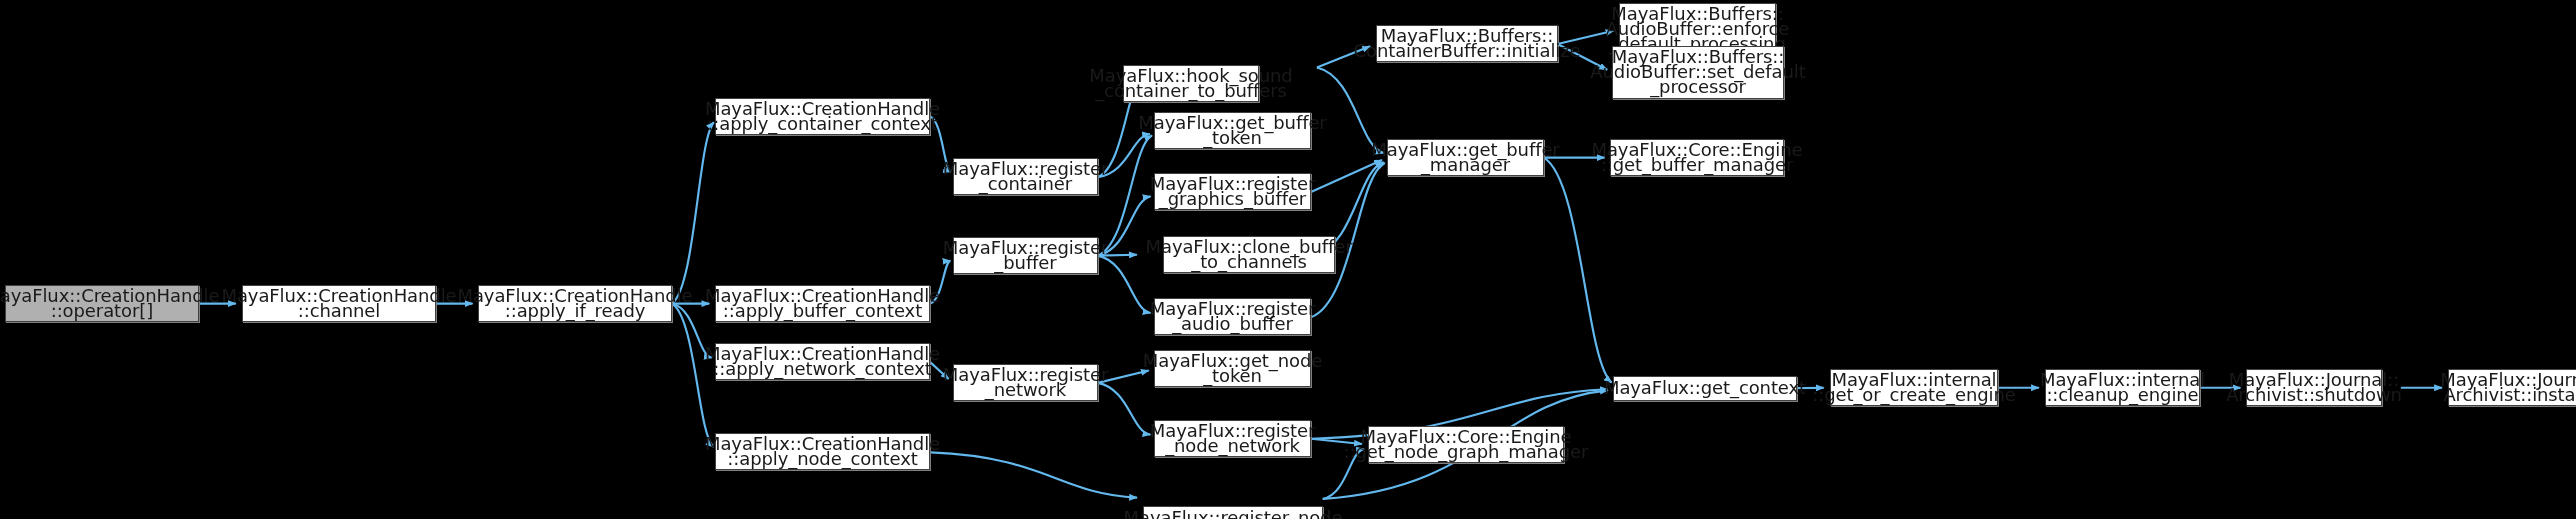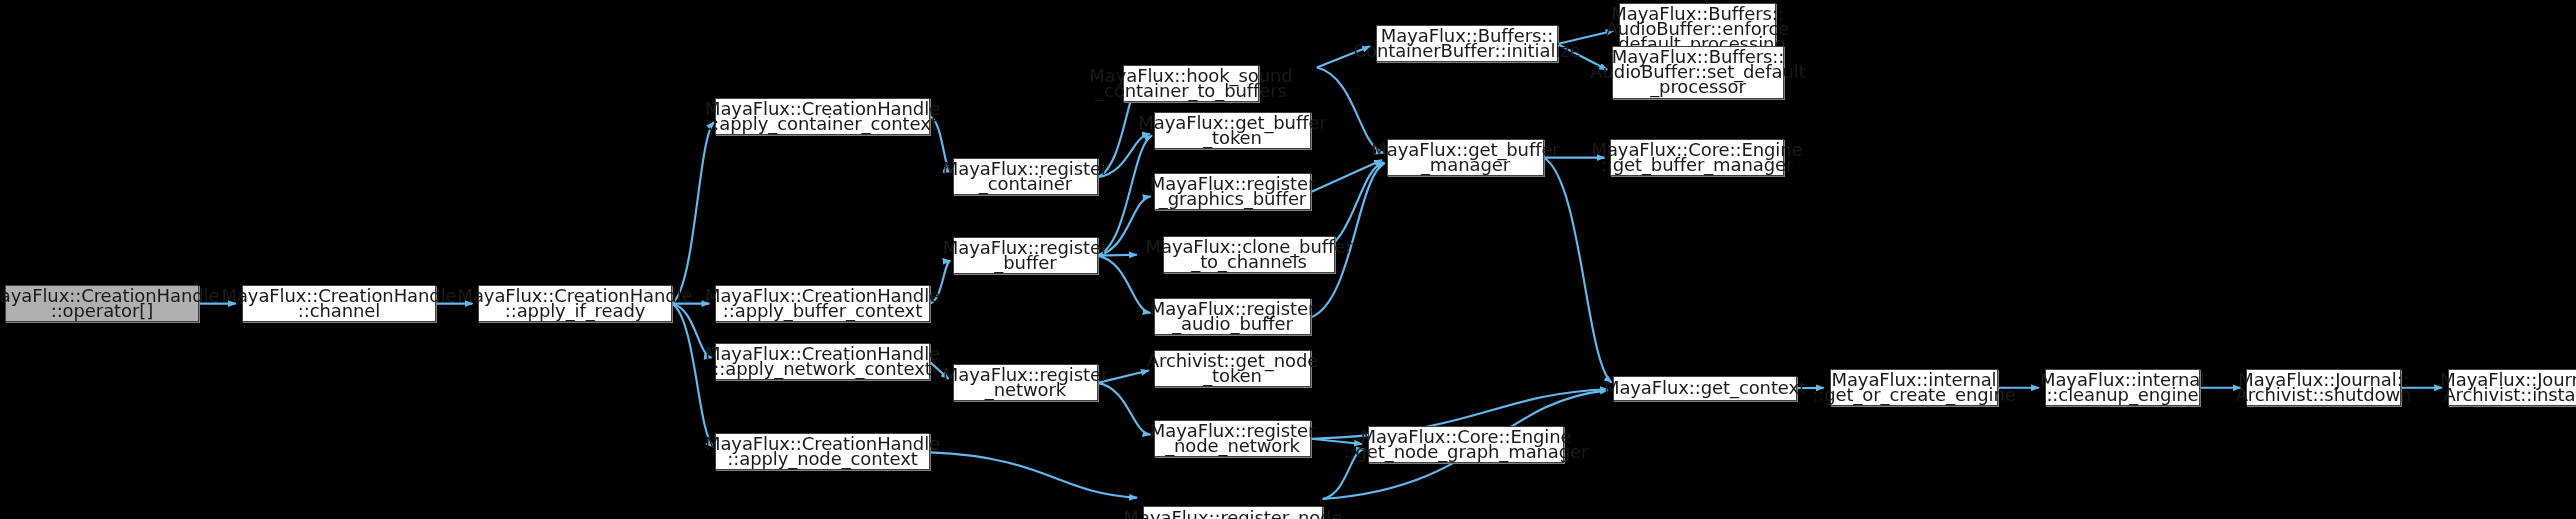--- a/index.html
+++ b/index.html
@@ -116,21 +116,21 @@
       <div class="node" style="left: 1123px; top: 49px; width: 136px; height: 37px; margin-top: 16px;">MayaFlux::hook_sound
 _container_to_buffers</div>
       <div class="node" style="left: 1154px; top: 112px; width: 157px; height: 37px;">MayaFlux::get_buffer
 _token</div>
       <div class="node" style="left: 1154px; top: 173px; width: 157px; height: 37px;">MayaFlux::register
 _graphics_buffer</div>
       <div class="node" style="left: 1163px; top: 236px; width: 172px; height: 37px;">MayaFlux::clone_buffer
 _to_channels</div>
       <div class="node" style="left: 1154px; top: 298px; width: 157px; height: 37px;">MayaFlux::register
 _audio_buffer</div>
-      <div class="node" style="left: 1154px; top: 350px; width: 157px; height: 37px;">Archivist::get_node
+      <div class="node" style="left: 1154px; top: 350px; width: 157px; height: 37px;">MayaFlux::get_node
 _token</div>
       <div class="node" style="left: 1154px; top: 420px; width: 157px; height: 37px;">MayaFlux::register
 _node_network</div>
       <div class="node" style="left: 1143px; top: 486px; width: 180px; height: 24.5px; margin-top: 20px;">MayaFlux::register_node</div>
       <div class="node" style="left: 1376px; top: 25.4px; width: 182px; height: 37px;">MayaFlux::Buffers::
 ContainerBuffer::initialize</div>
       <div class="node" style="left: 1619px; top: 2.9px; width: 157px; height: 53px;">MayaFlux::Buffers::
 AudioBuffer::enforce
 _default_processing</div>
       <div class="node" style="left: 1612px; top: 46px; width: 172px; height: 53px;">MayaFlux::Buffers::
@@ -140,19 +140,19 @@
 _manager</div>
       <div class="node" style="left: 1610px; top: 139px; width: 174px; height: 37px;">MayaFlux::Core::Engine
 ::get_buffer_manager</div>
       <div class="node" style="left: 1368px; top: 426px; width: 196px; height: 37px;">MayaFlux::Core::Engine
 ::get_node_graph_manager</div>
       <div class="node" style="left: 1613px; top: 376px; width: 184px; height: 24.5px;">MayaFlux::get_context</div>
       <div class="node" style="left: 1830px; top: 369px; width: 168px; height: 37px;">MayaFlux::internal
 ::get_or_create_engine</div>
       <div class="node" style="left: 2045px; top: 369px; width: 155px; height: 37px;">MayaFlux::internal
 ::cleanup_engine</div>
-      <div class="node" style="left: 2246px; top: 369px; width: 155px; height: 37px;">MayaFlux::Journal::
+      <div class="node" style="left: 2246px; top: 369px; width: 136px; height: 37px;">MayaFlux::Journal::
 Archivist::shutdown</div>
       <div class="node" style="left: 2448px; top: 369px; width: 155px; height: 37px;">MayaFlux::Journal::
 Archivist::instance</div>
     </div>
 </div>
 
 
 </body></html>

